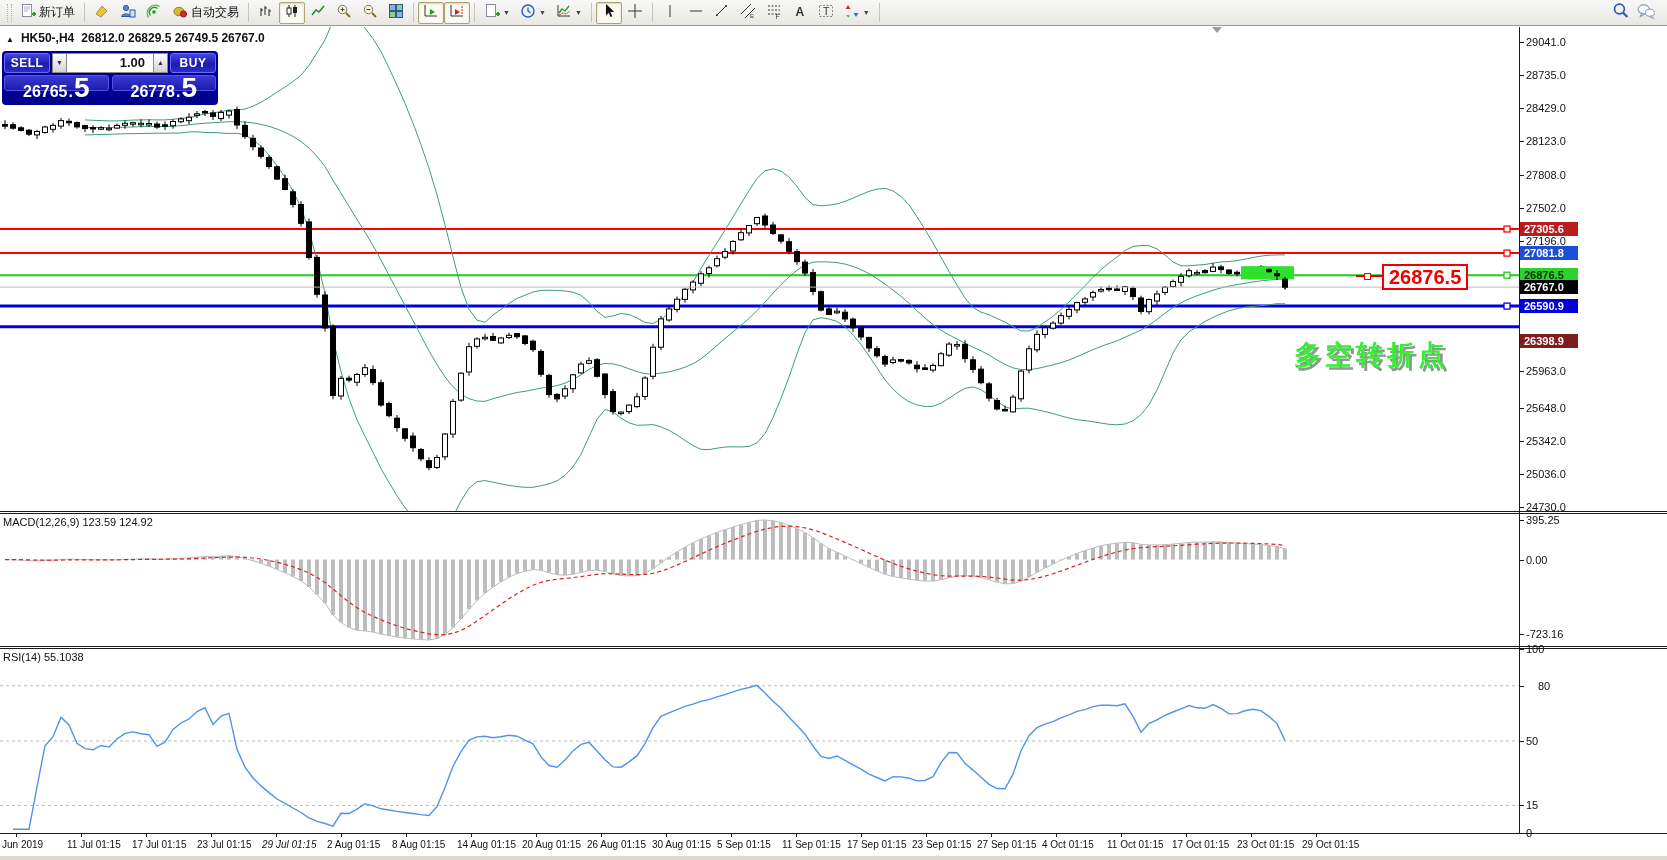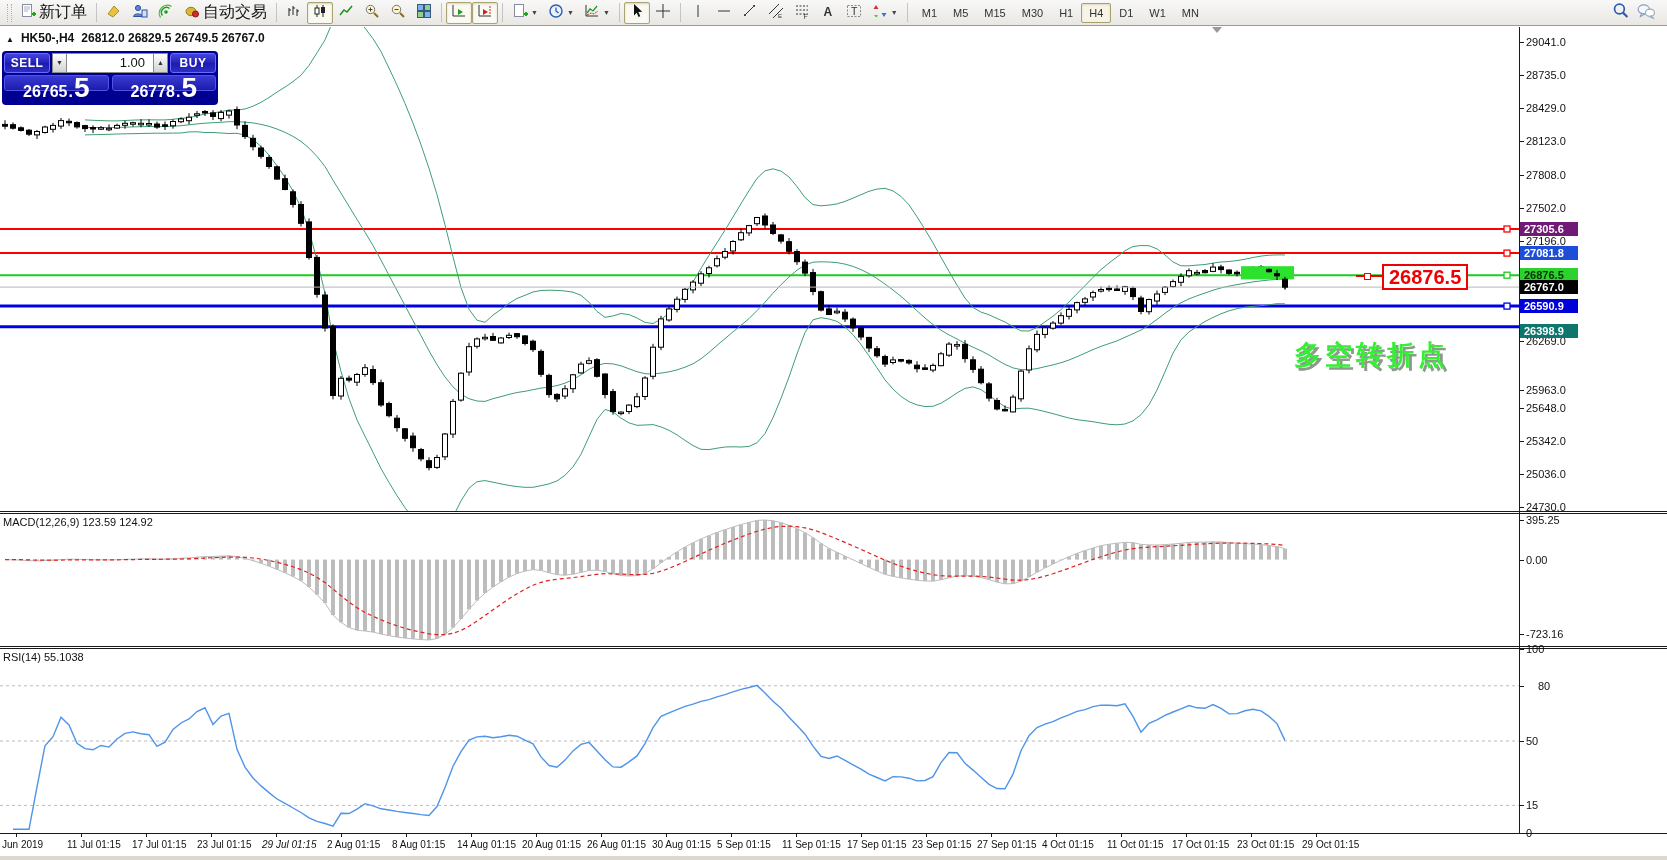--- a/index.html
+++ b/index.html
@@ -9,21 +9,21 @@
 
   
   .toolbar { position:absolute; left:0; top:0; width:1667px; height:26px;
     background:linear-gradient(#f8f8f8,#e9e7e2); border-bottom:1px solid #9a9a9a;
     display:flex; align-items:center; padding:0 4px; }
   .grip { width:5px; height:18px; border-left:1px dotted #b0b0b0; border-right:1px dotted #b0b0b0; margin:0 3px; }
   .tsep { width:1px; height:19px; background:#c4c4c4; margin:0 4px; }
   .tbtn { height:22px; min-width:24px; display:flex; align-items:center; justify-content:center;
     gap:3px; padding:0 4px; border:1px solid transparent; border-radius:2px; cursor:default; }
   .tbtn.active { background:#fbfaf2; border-color:#aca373; box-shadow:inset 0 1px 2px #d8d4c4; }
-  .tbtn .lbl { font-size:16px; color:#111; white-space:nowrap; }
+  .tbtn .lbl { font-size:12px; color:#111; white-space:nowrap; }
   .caret { font-size:7px; color:#444; }
   .tf-group { display:flex; align-items:center; margin-left:2px; }
   .tfbtn { font-size:11px; color:#333; padding:3px 7px; border:1px solid transparent; border-radius:2px; }
   .tfbtn.active { background:#f6f4e6; border-color:#a89f6e; box-shadow:inset 0 1px 2px #ddd8c6; }
   .toolbar-right { margin-left:auto; display:flex; align-items:center; gap:8px; padding-right:8px; }
 
   
   .chart-window { position:absolute; left:0; top:27px; width:1667px; height:833px; background:#fff; }
   .main-svg  { position:absolute; left:0; top:0; }
   .macd-svg  { position:absolute; left:0; top:487px; }
@@ -54,21 +54,21 @@
   .time-label { position:absolute; top:812px; font-size:10px; color:#111; white-space:nowrap; }
   .time-tick { position:absolute; top:807px; width:1px; height:3px; background:#1a1a1a; }
 
   
   .trade-panel { position:absolute; left:2px; top:24px; width:216px; height:54px;
     background:#000090; border-radius:4px; padding:2px; }
   .tp-row1 { display:flex; align-items:stretch; height:20px; gap:2px; }
   .tp-btn { flex:0 0 46px; color:#fff; font-size:12px; font-weight:bold; letter-spacing:.5px;
     border:1px solid #6a6aff; border-radius:3px; text-align:center; line-height:18px;
     background:linear-gradient(#4343e2,#2222b4 50%,#1b1bac 52%,#2d2dca); }
-  .tp-stepper { flex:1; display:flex; }
+  .tp-stepper { flex:1; display:flex;font-weight:bold; }
   .tp-step-btn { width:15px; background:linear-gradient(#fefefe,#d2d2d2); border:1px solid #8a8a8a;
     font-size:7px; color:#333; text-align:center; line-height:18px; }
   .tp-vol { flex:1; background:#fff; border-top:1px solid #8a8a8a; border-bottom:1px solid #8a8a8a;
     font-size:13px; color:#111; text-align:right; padding-right:8px; line-height:18px; }
   .tp-row2 { display:flex; gap:3px; margin-top:2px; height:16px; }
   .tp-price { flex:1; border-radius:3px; background:linear-gradient(#3a3ad6,#1c1caa);
     border:1px solid #5252e8; color:#fff; display:flex; align-items:baseline; justify-content:center; gap:1px; }
   .tp-price .main { font-size:16px; font-weight:bold; }
   .tp-price .dot  { font-size:16px; font-weight:bold; }
   .tp-price .frac { font-size:28px; font-weight:bold; line-height:24px; }
@@ -270,31 +270,20 @@
     <div class="tbtn">
         <span><svg viewBox="0 0 16 16" width="16" height="16">
             <path d="M4 2l2.5 4h-5z" fill="#c33"></path>
             <path d="M12 14l-2.5-4h5z" fill="#37c"></path>
             <path d="M2 12l4 .5-1.8 1.8z" fill="#3a3"></path>
           </svg></span>
         <span class="caret">▼</span>
       </div>
     <div class="tsep"></div>
 
-    <div class="tf-group" id="tfGroup">
-        <div class="tfbtn">M1</div>
-        <div class="tfbtn">M5</div>
-        <div class="tfbtn">M15</div>
-        <div class="tfbtn">M30</div>
-        <div class="tfbtn">H1</div>
-        <div class="tfbtn active">H4</div>
-        <div class="tfbtn">D1</div>
-        <div class="tfbtn">W1</div>
-        <div class="tfbtn">MN</div>
-      </div>
 
     <div class="toolbar-right">
       <span><svg viewBox="0 0 16 16" width="17" height="17">
             <circle cx="7" cy="6.6" r="4.6" fill="none" stroke="#2a5db0" stroke-width="1.6"></circle>
             <line x1="10.3" y1="10" x2="14.5" y2="14.2" stroke="#2a5db0" stroke-width="2"></line>
           </svg></span>
       <span><svg viewBox="0 0 16 16" width="18" height="18">
             <ellipse cx="6" cy="6.5" rx="5" ry="4" fill="#f4f8ff" stroke="#8aa0c0"></ellipse>
             <path d="M4 10l-1 3 3.5-2z" fill="#f4f8ff" stroke="#8aa0c0"></path>
             <ellipse cx="11.5" cy="9.5" rx="4" ry="3.2" fill="#fff" stroke="#99aabb"></ellipse>
@@ -865,31 +854,31 @@
 
     <div id="axisArea">
         <div class="ax-tick" style="top: 8.77726px;">29041.0</div>
         <div class="ax-tick" style="top: 41.7834px;">28735.0</div>
         <div class="ax-tick" style="top: 74.7896px;">28429.0</div>
         <div class="ax-tick" style="top: 107.796px;">28123.0</div>
         <div class="ax-tick" style="top: 141.773px;">27808.0</div>
         <div class="ax-tick" style="top: 174.779px;">27502.0</div>
         <div class="ax-tick" style="top: 207.785px;">27196.0</div>
         <div class="ax-tick" style="top: 307.774px;">26269.0</div>
-        <div class="ax-tick" style="top: 357px;">25963.0</div>
+        <div class="ax-tick" style="top: 338px;">25963.0</div>
         <div class="ax-tick" style="top: 374.757px;">25648.0</div>
         <div class="ax-tick" style="top: 407.763px;">25342.0</div>
         <div class="ax-tick" style="top: 440.769px;">25036.0</div>
         <div class="ax-tick" style="top: 473.776px;">24730.0</div>
-        <div class="ax-badge" style="top: 194.963px; background: #701a75; color: rgb(255, 255, 255);">27305.6</div>
+        <div class="ax-badge" style="top: 194.963px; background: #b91c1c; color: rgb(255, 255, 255);">27305.6</div>
         <div class="ax-badge" style="top: 219.103px; background: #1d4ed8; color: rgb(255, 255, 255);">27081.8</div>
         <div class="ax-badge" style="top: 241.247px; background: rgb(46, 210, 46); color: rgb(1, 51, 1);">26876.5</div>
         <div class="ax-badge" style="top: 253.058px; background: rgb(0, 0, 0); color: rgb(255, 255, 255);">26767.0</div>
         <div class="ax-badge" style="top: 272.053px; background: rgb(0, 0, 216); color: rgb(255, 255, 255);">26590.9</div>
-        <div class="ax-badge" style="top: 297px; background: #0f766e; color: rgb(255, 255, 255);">26398.9</div>
+        <div class="ax-badge" style="top: 307px; background: #7f1d1d; color: rgb(255, 255, 255);">26398.9</div>
         <div class="ax-tick" style="top: 487px;">395.25</div>
         <div class="ax-tick" style="top: 526.615px;">0.00</div>
         <div class="ax-tick" style="top: 601px;">-723.16</div>
         <div class="ax-tick" style="top: 616px;">100</div>
         <div class="ax-tick" style="top: 652.8px; padding-left: 12px;">80</div>
         <div class="ax-tick" style="top: 708px;">50</div>
         <div class="ax-tick" style="top: 772.4px;">15</div>
         <div class="ax-tick" style="top: 800px;">0</div>
       </div>
     <div id="timeArea">

